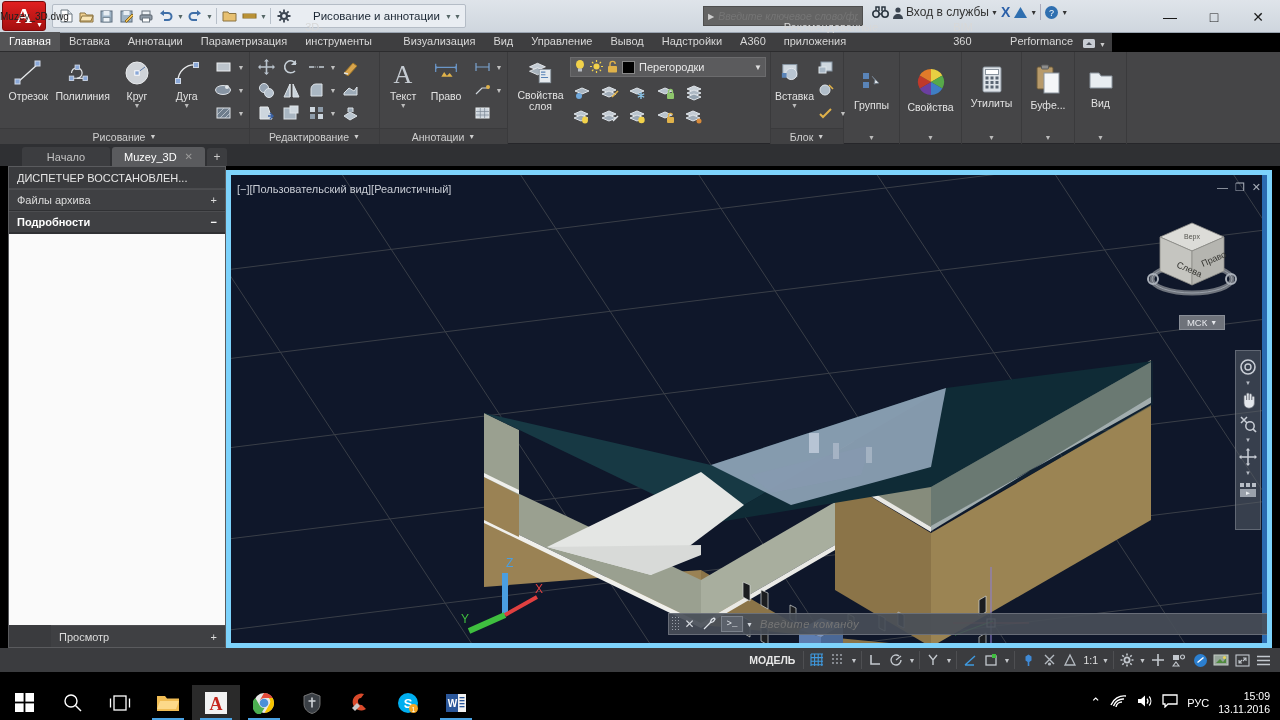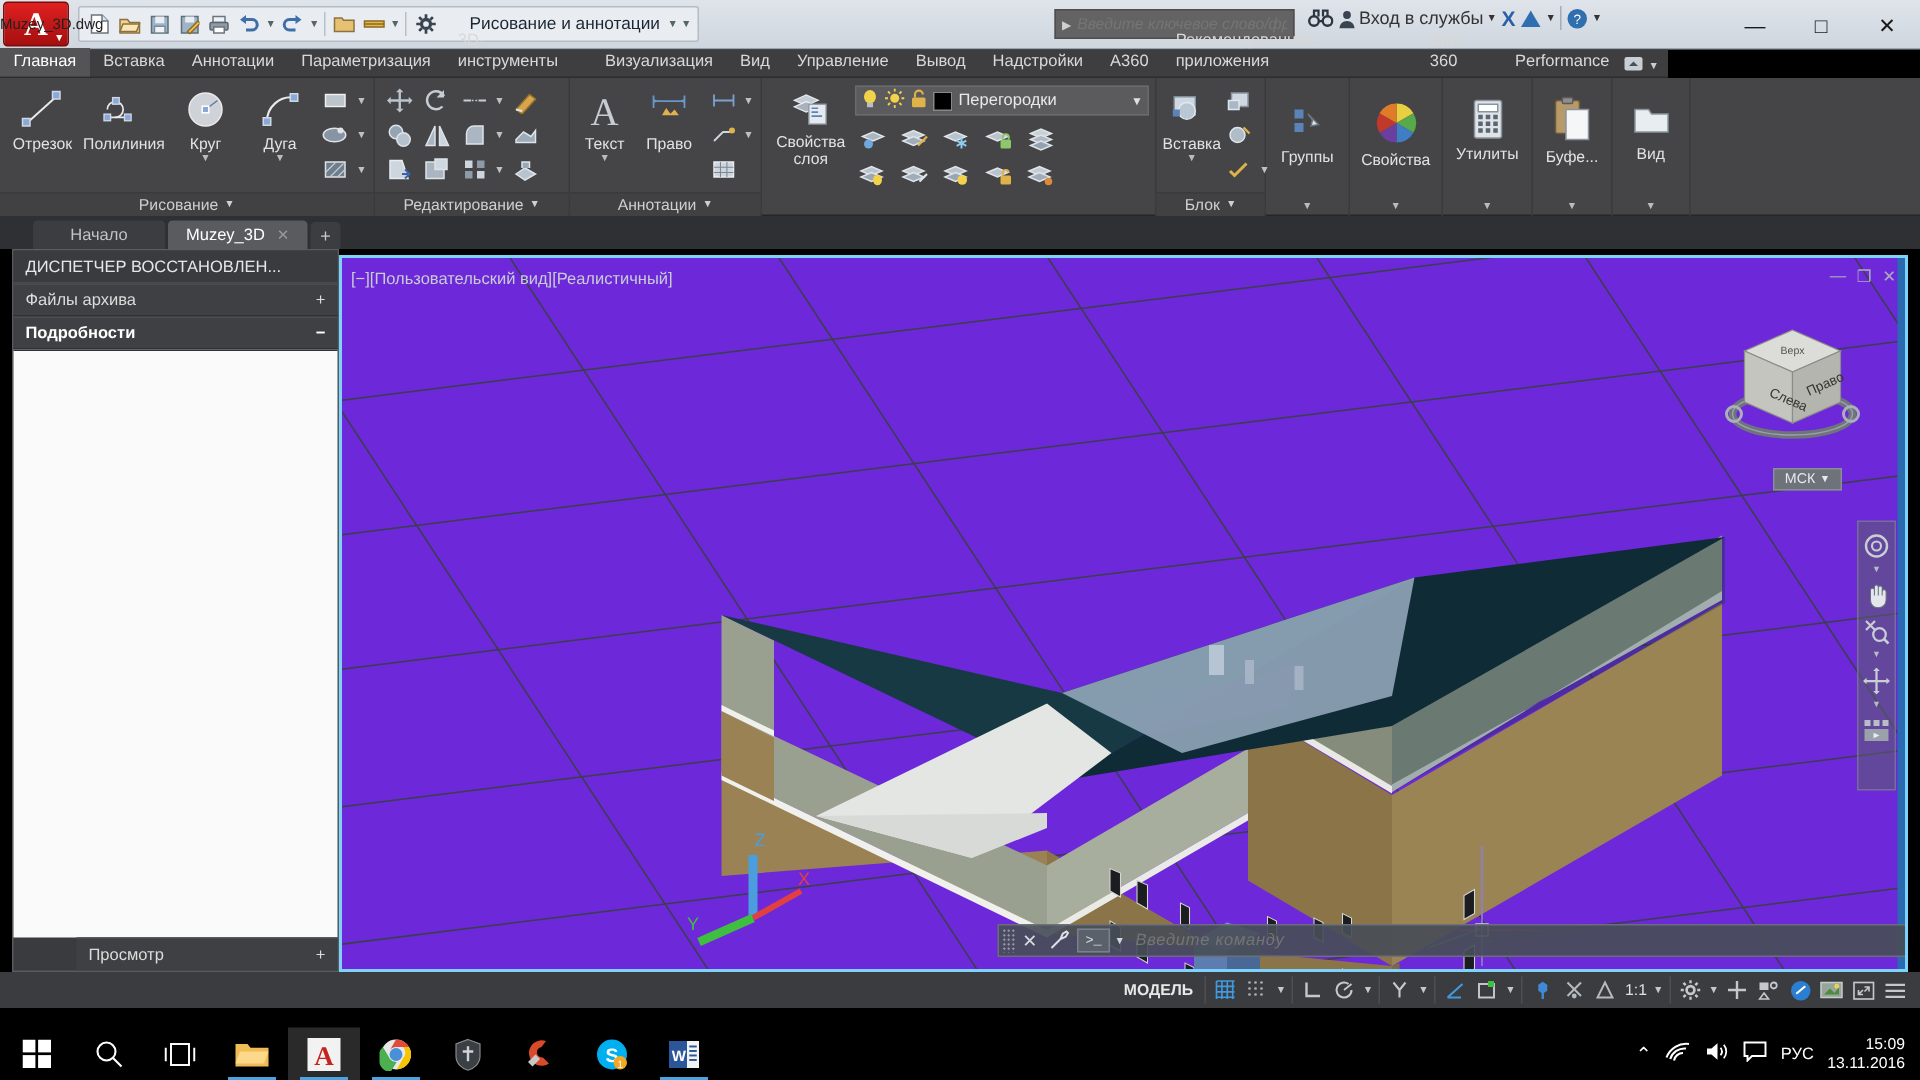--- a/index.html
+++ b/index.html
@@ -161,21 +161,21 @@
   .mtab {
     height:17px; padding:0 11px; background:#3b3c3f; color:#bdbdbd;
     font-size:10.5px; display:flex; align-items:center;
     border-radius:0 0 4px 4px; cursor:pointer;
   }
   .mtab.active { background:#4f5053; color:#fff; font-weight:bold; }
 
   
   .canvas {
     position:absolute; left:226px; top:170px; width:1046px; height:478px;
-    background:#6d28d9; border:2px solid #7dd3fc; overflow:hidden;
+    background:#0f172a; border:5px solid #7dd3fc; overflow:hidden;
   }
   .vp-label {
     position:absolute; left:6px; top:8px; font-size:11px; color:#c8ccd4;
     z-index:5; cursor:pointer;
   }
   .vp-ctrls { position:absolute; right:6px; top:6px; display:flex; gap:7px; z-index:6;
               color:#aab0ba; font-size:11px; }
   .vp-ctrls span { cursor:pointer; }
   .grid { position:absolute; inset:0; }
   .cube-wrap { position:absolute; right:28px; top:34px; width:94px; height:100px; z-index:6; }

